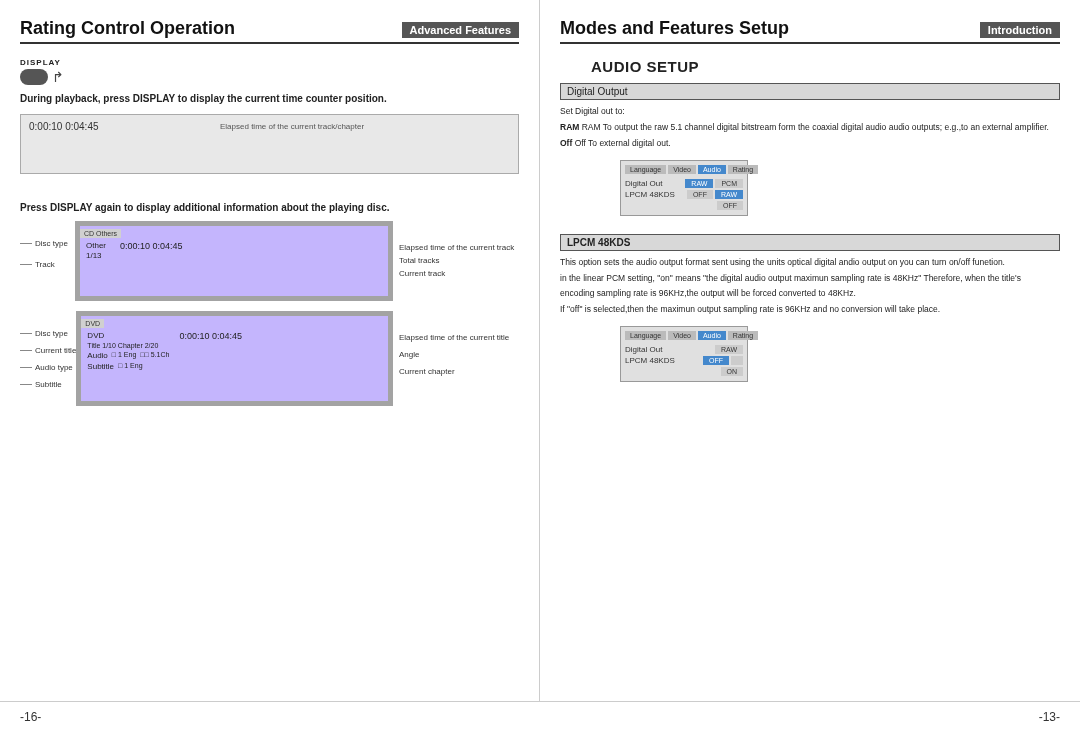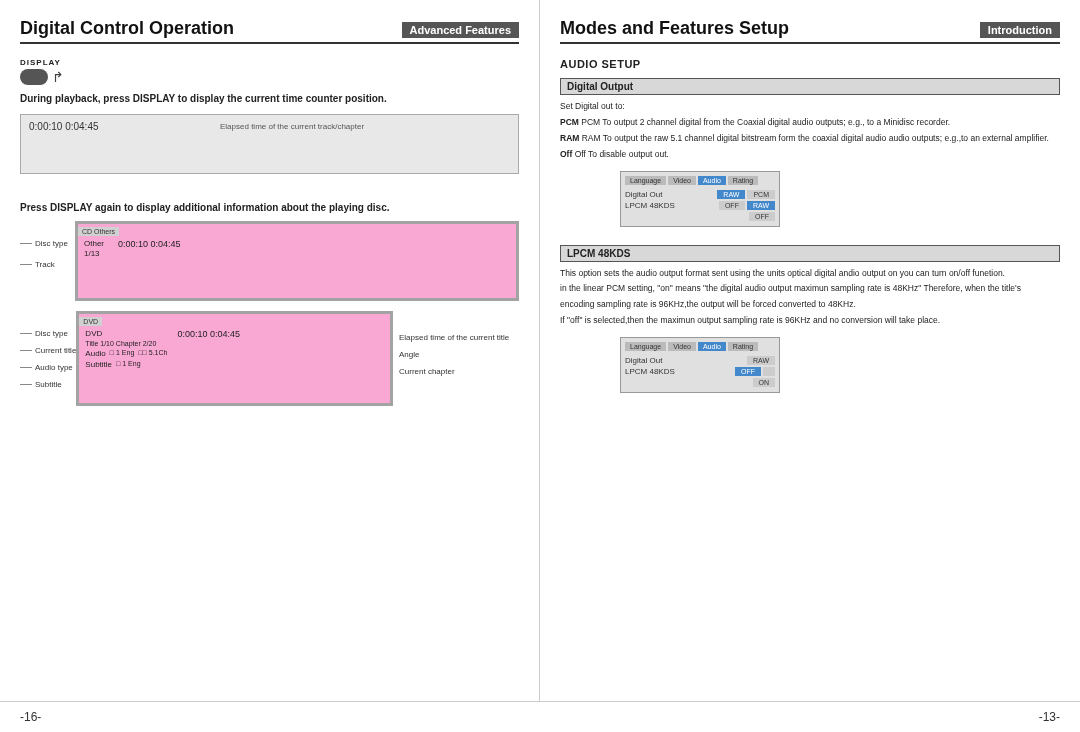--- a/index.html
+++ b/index.html
@@ -117,22 +117,22 @@
       display: flex;
       flex-direction: column;
       font-size: 8px;
       color: #333;
       gap: 12px;
       padding-top: 18px;
       min-width: 55px;
     }
     .anno-box {
       flex: 1;
-      border: 3px solid #a3a3a3;
-      background: #f9a8d4;
+      border: 5px solid #a3a3a3;
+      background: #c4b5fd;
       min-height: 80px;
     }
     .anno-labels-right {
       display: flex;
       flex-direction: column;
       font-size: 8px;
       color: #333;
       gap: 4px;
       padding-top: 22px;
       margin-left: 6px;
@@ -151,50 +151,51 @@
       margin-right: 3px;
     }
 
     
     .section-title-right {
       font-size: 18px;
       font-weight: bold;
       color: #111;
     }
     .audio-setup-title {
-      font-size: 11px;
+      font-size: 15px;
       font-weight: bold;
       margin-bottom: 8px;
       letter-spacing: 0.5px;
+      margin-left: 31px;
     }
     .subsection-box {
       border: 1px solid #555;
       background: #d8d8d8;
       padding: 2px 6px;
       font-size: 10px;
-      font-weight: bold;
+      font-weight: normal;
       display: inline-block;
       margin-bottom: 6px;
     }
     .body-text {
       font-size: 8.5px;
       color: #222;
       line-height: 1.4;
       margin-bottom: 4px;
     }
     .body-text-bold {
       font-weight: bold;
     }
     
     .menu-mockup {
       border: 1px solid #999;
       background: #e0e0e0;
       padding: 4px;
       margin: 6px 0 10px 60px;
-      width: 160px;
+      width: 128px;
     }
     .menu-tabs {
       display: flex;
       gap: 2px;
       margin-bottom: 4px;
     }
     .menu-tab {
       font-size: 7px;
       padding: 1px 5px;
       background: #bbb;
@@ -247,21 +248,21 @@
       color: #333;
     }
   </style>
 </head>
 <body>
 
 <div class="page-container">
 
   <div class="left-half">
     <div class="section-header">
-      <span class="section-title">Digital Control Operation</span>
+      <span class="section-title">Rating Control Operation</span>
       <span class="section-badge">Advanced Features</span>
     </div>
 
     <div class="display-label">DISPLAY</div>
     <div class="remote-icon">
       <span class="btn-oval"></span>
       <span class="arrow-icon">↱</span>
     </div>
 
     <div class="instruction-bold">During playback, press DISPLAY to display the current time counter position.</div>
@@ -288,20 +289,25 @@
       </div>
       <div class="anno-box">
         <div style="font-size:7px; color:#333; background:#d0d0d0; padding:1px 4px; display:inline-block;">CD      Others</div>
         <div style="display:flex; padding:3px 6px; gap:6px; align-items:flex-start;">
           <div style="display:flex; flex-direction:column; gap:1px; font-size:8px;">
             <span>Other</span>
             <span>1/13</span>
           </div>
           <div style="font-size:9px; margin-left:8px;">0:00:10   0:04:45</div>
         </div>
+      </div>
+      <div class="anno-labels-right">
+        <div>Elapsed time of the current track</div>
+        <div>Total tracks</div>
+        <div>Current track</div>
       </div>
     </div>
 
     <div class="anno-container">
       <div class="anno-labels-left" style="gap:8px;">
         <div class="label-with-line">
           <span class="hline"></span>
           <span>Disc type</span>
         </div>
         <div class="label-with-line">
@@ -350,30 +356,26 @@
       <span class="section-title-right">Modes and Features Setup</span>
       <span class="section-badge">Introduction</span>
     </div>
 
     <div class="audio-setup-title">AUDIO SETUP</div>
 
     <div class="subsection-box">Digital Output</div>
 
     <div class="body-text">Set Digital out to:</div>
     <div class="body-text">
-      <span class="body-text-bold">PCM</span>
-      <span>PCM  To output 2 channel digital from  the Coaxial digital audio outputs; e.g., to a Minidisc recorder.</span>
-    </div>
-    <div class="body-text">
       <span class="body-text-bold">RAM</span>
       <span>RAM  To output the raw 5.1 channel digital bitstream  form  the coaxial digital audio audio outputs; e.g.,to an external amplifier.</span>
     </div>
     <div class="body-text">
       <span class="body-text-bold">Off</span>
-      <span>Off  To disable output out.</span>
+      <span>Off  To external digital out.</span>
     </div>
 
     <div class="menu-mockup">
       <div class="menu-tabs">
         <div class="menu-tab">Language</div>
         <div class="menu-tab">Video</div>
         <div class="menu-tab active">Audio</div>
         <div class="menu-tab">Rating</div>
       </div>
       <div class="menu-row">

